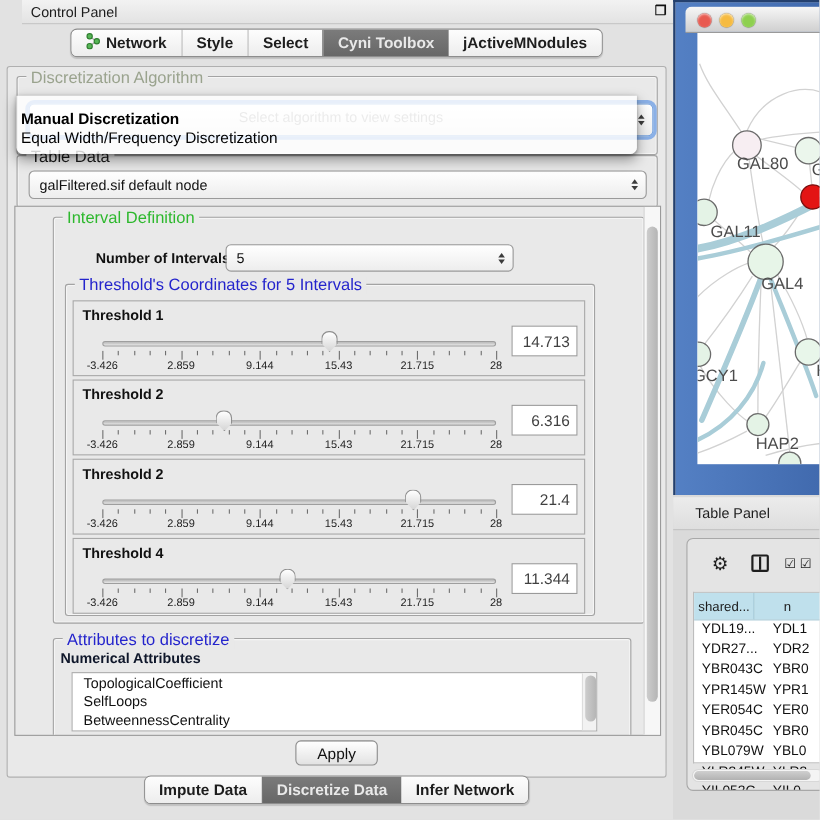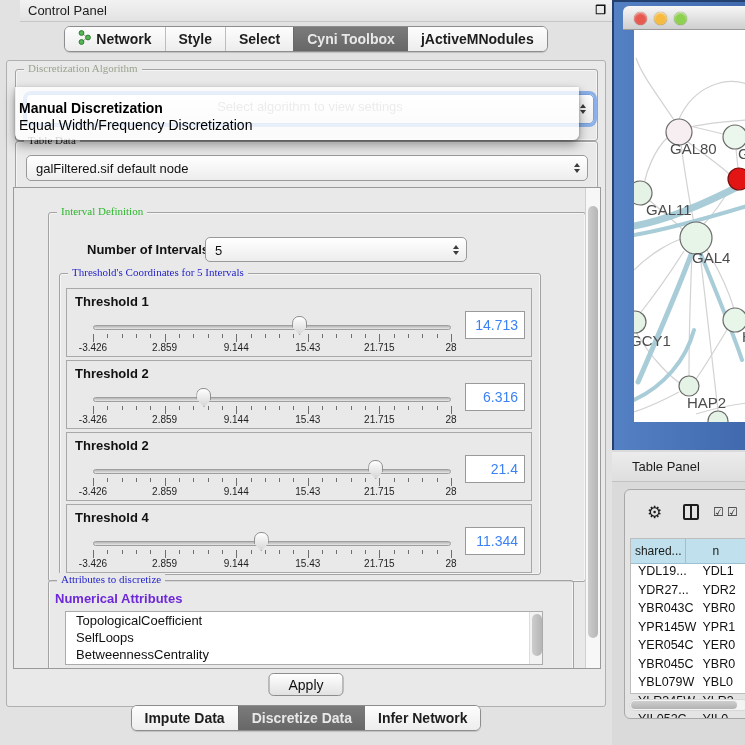--- a/index.html
+++ b/index.html
@@ -20,21 +20,21 @@
   .bottom-seg { top:705px; }
   .seg-group { display:flex; border:1px solid #8d8d8d; border-radius:6px; overflow:hidden; background:linear-gradient(#fdfdfd,#e9e9e9); box-shadow:0 1px 1px rgba(0,0,0,.15); height:26px; }
   .tab { display:flex; align-items:center; gap:5px; padding:0 13px; font-size:14px; font-weight:bold; color:#1d1d1d; background:linear-gradient(#fdfdfd,#ededed); position:relative; }
   .tab + .tab { border-left:1px solid #bdbdbd; }
   .tab.sel { background:linear-gradient(#7b7b7b,#676767); color:#e9e9e9; border-left:1px solid #6a6a6a; }
   .tab.sel + .tab { border-left:none; }
 
   .cp-body { position:absolute; left:6px; top:60px; width:600px; height:647px; background:#e9e9e9; border:1px solid #b0b0b0; border-radius:3px; }
 
   .groupbox { position:absolute; border:1px solid #a3a3a3; border-radius:3px; box-shadow:inset 0 0 0 1px rgba(255,255,255,.55); }
-  .groupbox > .gb-label { position:absolute; top:-8px; left:8px; background:#e9e9e9; padding:0 4px; font-size:11px; white-space:nowrap;font-family:Liberation Serif, serif; }
+  .groupbox > .gb-label { position:absolute; top:-8px; left:8px; background:#e9e9e9; padding:0 4px; font-size:15px; white-space:nowrap; }
   .gb-green > .gb-label { color:#2db82d; }
   .gb-blue > .gb-label { color:#2424cc; }
   .gb-muted > .gb-label { color:#9aa38e; }
 
   .combo { position:relative; background:linear-gradient(#ffffff,#ededed); border:1px solid #9a9a9a; border-radius:5px; font-size:13px; color:#111; }
   .combo .val { position:absolute; left:9px; top:50%; transform:translateY(-50%); white-space:nowrap; }
   .combo .prompt { position:absolute; left:0; right:0; top:4px; text-align:center; color:#9d9d9d; font-size:13px; }
   .spin { position:absolute; right:7px; top:50%; transform:translateY(-50%); display:flex; flex-direction:column; gap:2px; }
   .spin i { display:block; width:0; height:0; border-left:3.5px solid transparent; border-right:3.5px solid transparent; }
   .spin .up { border-bottom:4.5px solid #3c3c3c; }
@@ -52,37 +52,37 @@
 
   .tabledata-group { left:8px; top:80px; width:583px; height:48px; }
   .tabledata-combo { position:absolute; left:10px; top:13px; width:562px; height:26px; }
 
   
   .scrollpane { position:absolute; left:6px; top:126px; width:588px; height:482px; border:1px solid #9a9a9a; background:#e9e9e9; overflow:hidden; }
   .vscroll { position:absolute; right:0; top:0; width:15px; height:100%; background:#f7f7f7; border-left:1px solid #d0d0d0; }
   .vthumb { position:absolute; left:2px; width:10px; border-radius:5px; background:linear-gradient(90deg,#cdcdcd,#b5b5b5); }
   .sp-vthumb { top:18px; height:432px; }
 
-  .interval-group { left:34px; top:24px; width:538px; height:370px;padding-left:32px; }
+  .interval-group { left:34px; top:9px; width:538px; height:370px;padding-left:32px; }
   .noi-label { position:absolute; left:38px; top:29px; font-size:13px; font-weight:bold; color:#111; }
   .noi-combo { position:absolute; left:156px; top:24px; width:262px; height:25px; }
   .thr-group { position:absolute; left:10px; top:60px; width:482px; height:302px; }
 
   .thr-panel { position:absolute; left:6px; width:466px; height:69px; border:1px solid #a8a8a8; background:#e9e9e9; }
   .thr-label { position:absolute; left:8px; top:5px; font-size:13px; font-weight:bold; color:#111; }
   .thr-track { position:absolute; left:26px; top:36px; width:358px; height:5px; border:1px solid #9e9e9e; border-radius:3px; background:linear-gradient(#b5b5b5,#e8e8e8); }
   .thr-thumb { position:absolute; top:27px; width:15px; height:19px; background:linear-gradient(#ffffff,#d6d6d6); border:1px solid #8f8f8f; border-radius:7px 7px 2px 2px; clip-path:polygon(0 0,100% 0,100% 58%,50% 100%,0 58%); z-index:2; }
   .thr-ticks { position:absolute; left:26px; top:45px; width:358px; height:8px; }
   .thr-ticks i { position:absolute; top:0; width:1px; background:#6e6e6e; }
   .thr-lbls { position:absolute; left:26px; top:53px; width:358px; height:12px; }
   .thr-lbls span { position:absolute; transform:translateX(-50%); font-size:10px; font-weight:normal; color:#1e1e1e; white-space:nowrap; }
-  .thr-value { position:absolute; right:6px; top:22px; width:60px; height:28px; background:#fff; border:1px solid #9a9a9a; font-size:14px; color:#3b82f6; text-align:right; line-height:26px; padding-right:6px; }
+  .thr-value { position:absolute; right:6px; top:22px; width:60px; height:28px; background:#fff; border:1px solid #9a9a9a; font-size:14px; color:#404040; text-align:right; line-height:26px; padding-right:6px; }
 
   .attr-group { left:34px; top:392px; width:526px; height:96px; }
-  .attr-title { position:absolute; left:6px; top:10px; font-size:13px; font-weight:bold; color:#6d28d9; }
+  .attr-title { position:absolute; left:6px; top:10px; font-size:13px; font-weight:bold; color:#0f172a; }
   .attr-list { position:absolute; left:16px; top:30px; width:478px; height:54px; background:#fff; border:1px solid #ababab; overflow:hidden; }
   .attr-item { font-size:13px; color:#111; line-height:17px; padding-left:10px; white-space:nowrap; }
   .attr-vscroll { position:absolute; right:0; top:0; width:13px; height:100%; background:#f2f2f2; border-left:1px solid #ddd; }
   .attr-vthumb { top:2px; height:42px; left:1.5px; }
 
   .apply-btn { position:absolute; left:50%; transform:translateX(-50%); top:612px; height:23px; padding:0 19px; background:linear-gradient(#ffffff,#e2e2e2); border:1px solid #8d8d8d; border-radius:5px; font-size:14px; color:#111; font-family:"Liberation Sans",sans-serif; }
 
   
   .right-bg { position:absolute; left:612px; top:0; width:133px; height:745px; background:#dadada; }
   .net-window { position:absolute; left:612px; top:0; width:133px; height:450px; background:linear-gradient(90deg,#5480c4,#416aae); border-left:2px solid #24406e; border-top:2px solid #24406e; }

